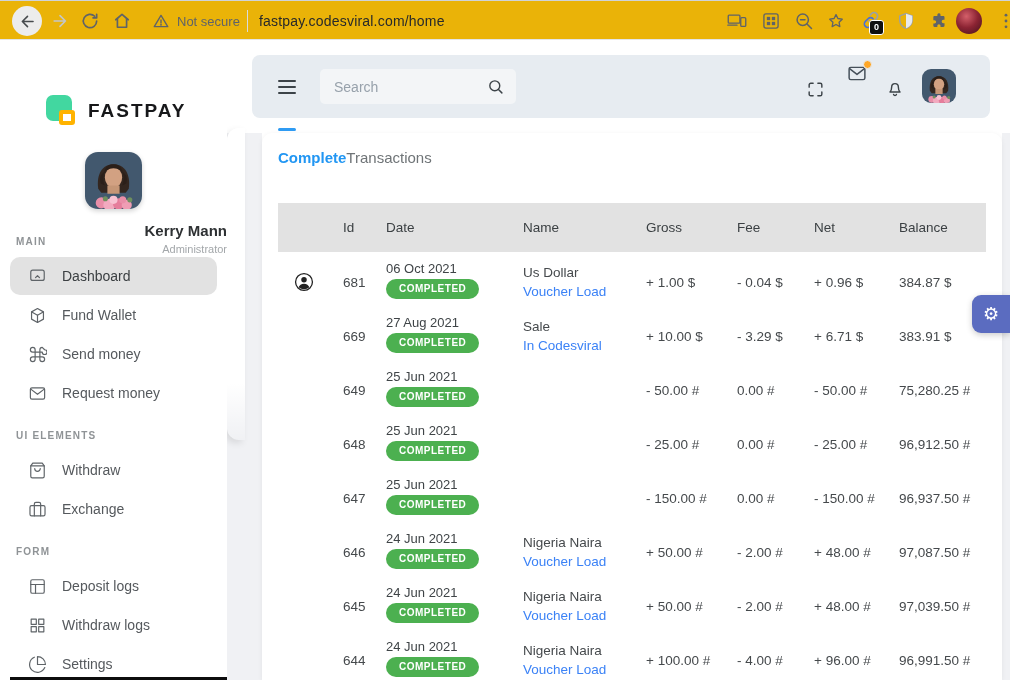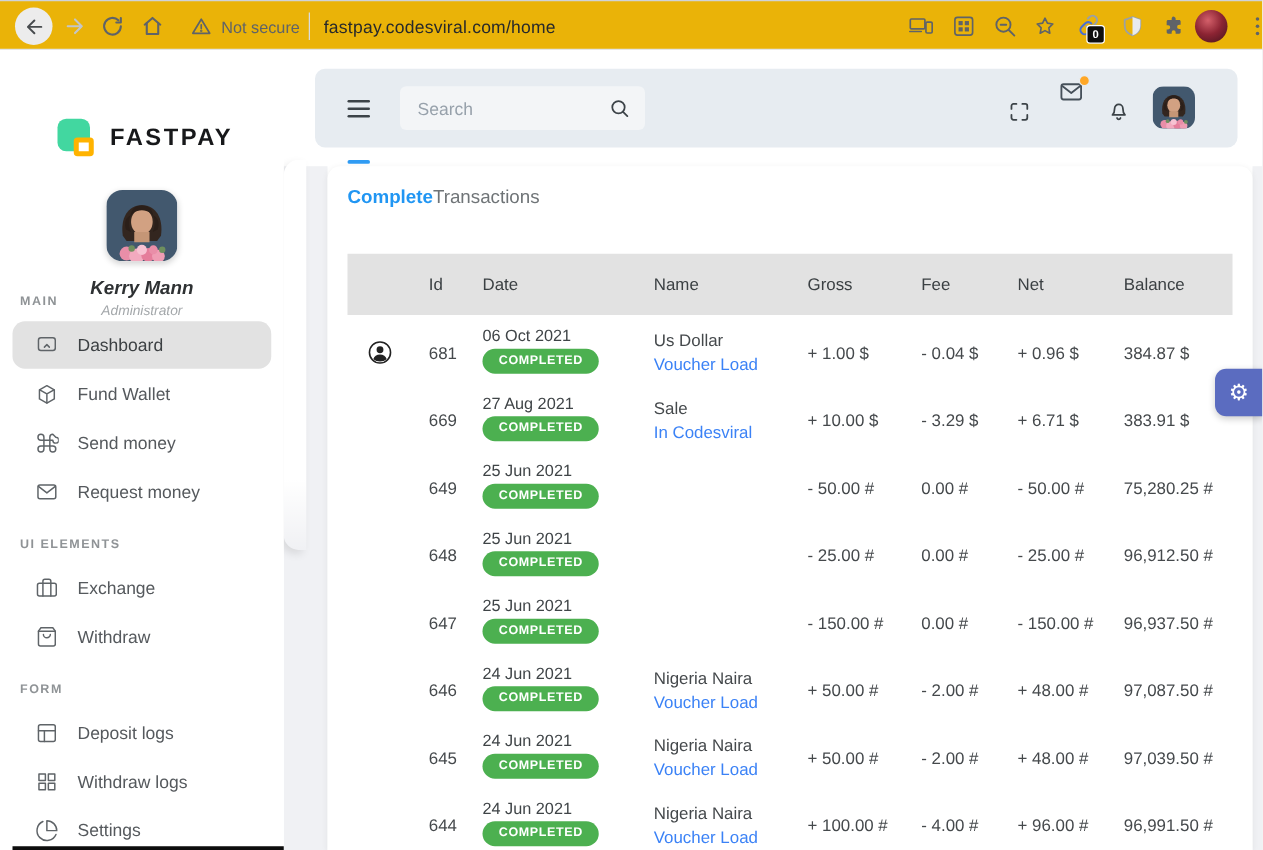--- a/index.html
+++ b/index.html
@@ -36,21 +36,21 @@
   .b-kebab { left:996px; top:10px; }
 
   
   .sidebar { position:absolute; left:0; top:40px; width:227px; height:640px; background:#fff; z-index:3; }
   .brand { position:absolute; left:46px; top:55px; display:flex; align-items:center; }
   .logo { position:relative; width:31px; height:31px; }
   .logo-g { position:absolute; left:0; top:0; width:26px; height:26px; background:#42d7a0; border-radius:7px; }
   .logo-o { position:absolute; left:13px; top:15px; width:16px; height:15px; background:#fff;
             border:4px solid #ffb300; border-radius:3px; }
   .brand-name { margin-left:11px; font-size:19px; font-weight:bold; letter-spacing:2px; color:#17181a; }
-  .user { position:absolute; left:0; top:112px; width:100%; text-align:center;font-style:italic; }
+  .user { position:absolute; left:0; top:112px; width:100%; text-align:right; }
   .avatar-lg { width:57px; height:57px; border-radius:13px; overflow:hidden; margin:0 auto;
                box-shadow:0 2px 5px rgba(0,0,0,.18); }
   .user-name { margin-top:13px; font-size:15px; font-weight:bold; color:#2e3133; }
   .user-role { margin-top:4px; font-size:11px; color:#a3a7aa; }
   nav { position:absolute; left:0; top:196px; right:0; }
   .nav-label { margin:18px 0 10px 16px; font-size:10px; font-weight:bold; letter-spacing:1.2px; color:#8f9396; }
   .nav-label:first-child { margin-top:0; }
   .nav-item { display:flex; align-items:center; height:38px; margin:1px 10px; padding-left:18px;
               border-radius:10px; font-size:14px; color:#55595d; cursor:pointer; }
   .nav-item.active { background:#e2e2e2; color:#3c4043; }
@@ -259,32 +259,32 @@
         <div class="nav-item">
           <span class="nav-ic"><svg viewBox="0 0 24 24" fill="none" stroke="currentColor" stroke-width="1.5" stroke-linecap="round" stroke-linejoin="round">
               <rect x="3" y="5" width="18" height="14" rx="2"></rect>
               <path d="M3.5 6.5L12 13l8.5-6.5"></path>
             </svg></span>
           <span class="nav-txt">Request money</span>
         </div>
         <div class="nav-label">UI ELEMENTS</div>
         <div class="nav-item">
           <span class="nav-ic"><svg viewBox="0 0 24 24" fill="none" stroke="currentColor" stroke-width="1.5" stroke-linecap="round" stroke-linejoin="round">
-              <rect x="2.5" y="7" width="19" height="13" rx="2"></rect>
-              <path d="M16 20V5a2 2 0 0 0-2-2h-4a2 2 0 0 0-2 2v15"></path>
-            </svg></span>
-          <span class="nav-txt">Exchange</span>
-        </div>
-        <div class="nav-item">
-          <span class="nav-ic"><svg viewBox="0 0 24 24" fill="none" stroke="currentColor" stroke-width="1.5" stroke-linecap="round" stroke-linejoin="round">
               <path d="M6 2.8L3.5 6.2v13a2 2 0 0 0 2 2h13a2 2 0 0 0 2-2v-13L18 2.8H6z"></path>
               <path d="M3.5 6.2h17"></path>
               <path d="M15.5 9.5a3.5 3.5 0 0 1-7 0"></path>
             </svg></span>
           <span class="nav-txt">Withdraw</span>
+        </div>
+        <div class="nav-item">
+          <span class="nav-ic"><svg viewBox="0 0 24 24" fill="none" stroke="currentColor" stroke-width="1.5" stroke-linecap="round" stroke-linejoin="round">
+              <rect x="2.5" y="7" width="19" height="13" rx="2"></rect>
+              <path d="M16 20V5a2 2 0 0 0-2-2h-4a2 2 0 0 0-2 2v15"></path>
+            </svg></span>
+          <span class="nav-txt">Exchange</span>
         </div>
         <div class="nav-label">FORM</div>
         <div class="nav-item">
           <span class="nav-ic"><svg viewBox="0 0 24 24" fill="none" stroke="currentColor" stroke-width="1.5" stroke-linecap="round" stroke-linejoin="round">
               <rect x="3.5" y="3.5" width="17" height="17" rx="2"></rect>
               <path d="M3.5 9.5h17M9.5 9.5v11"></path>
             </svg></span>
           <span class="nav-txt">Deposit logs</span>
         </div>
         <div class="nav-item">

